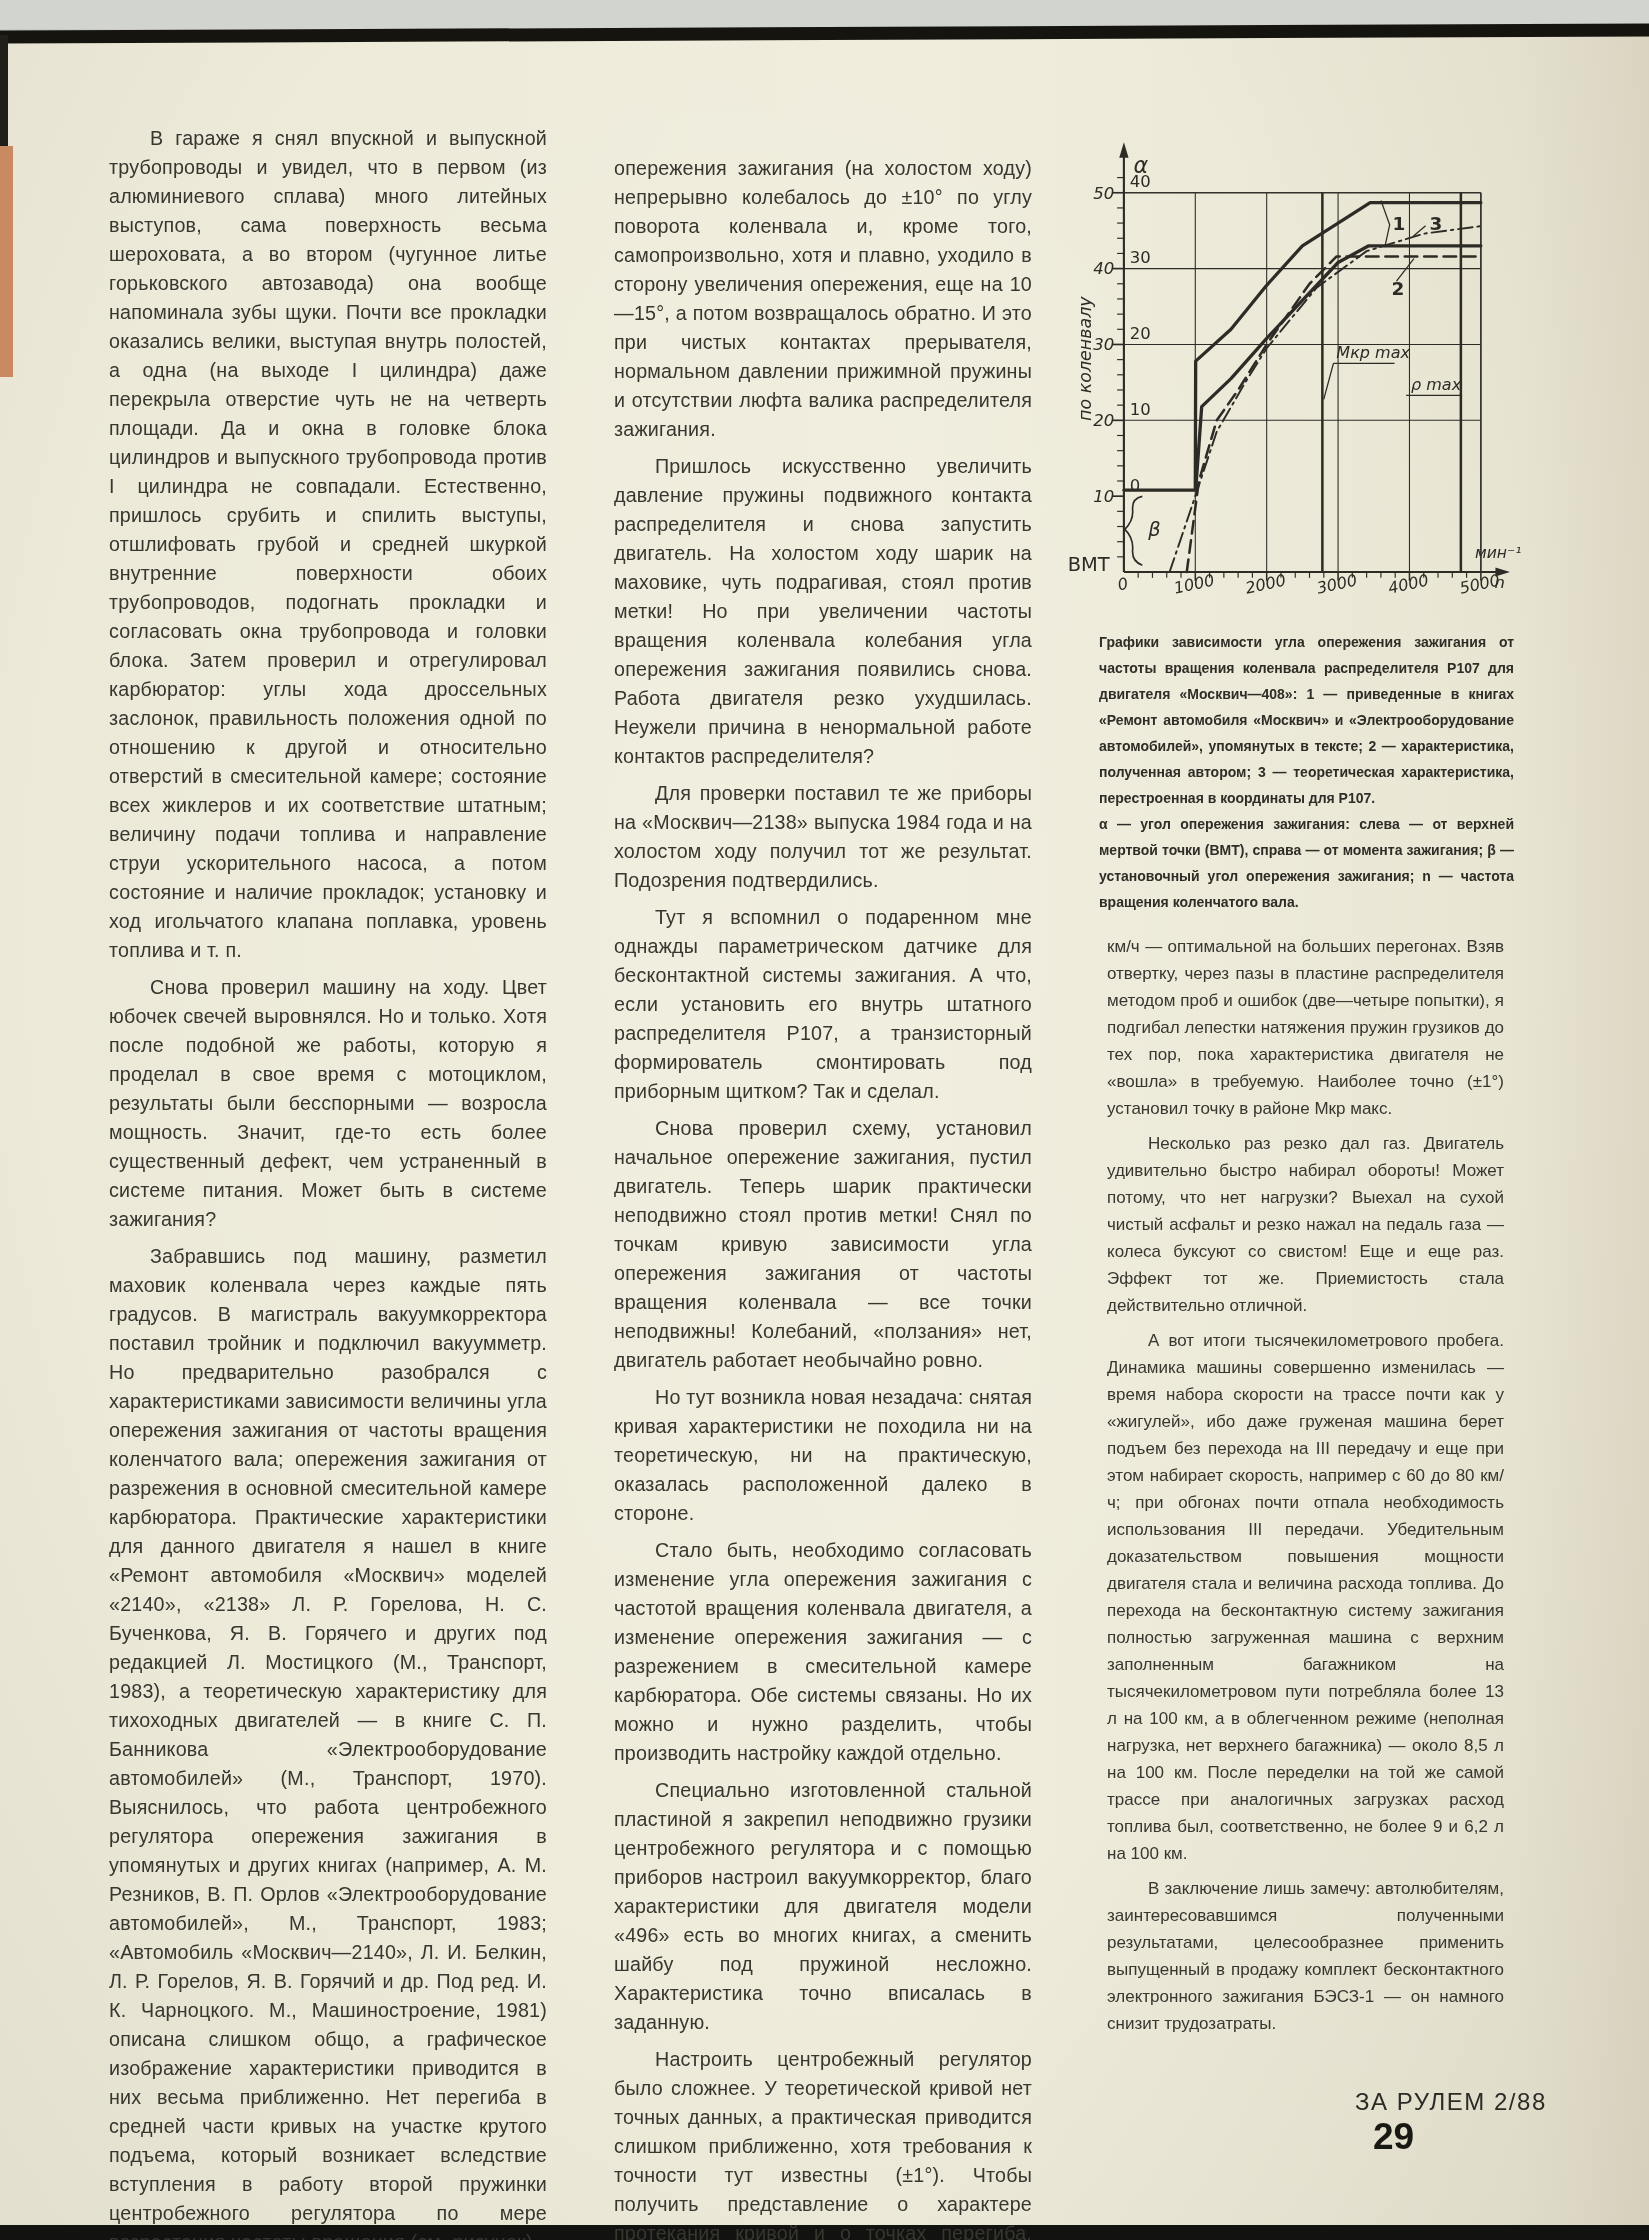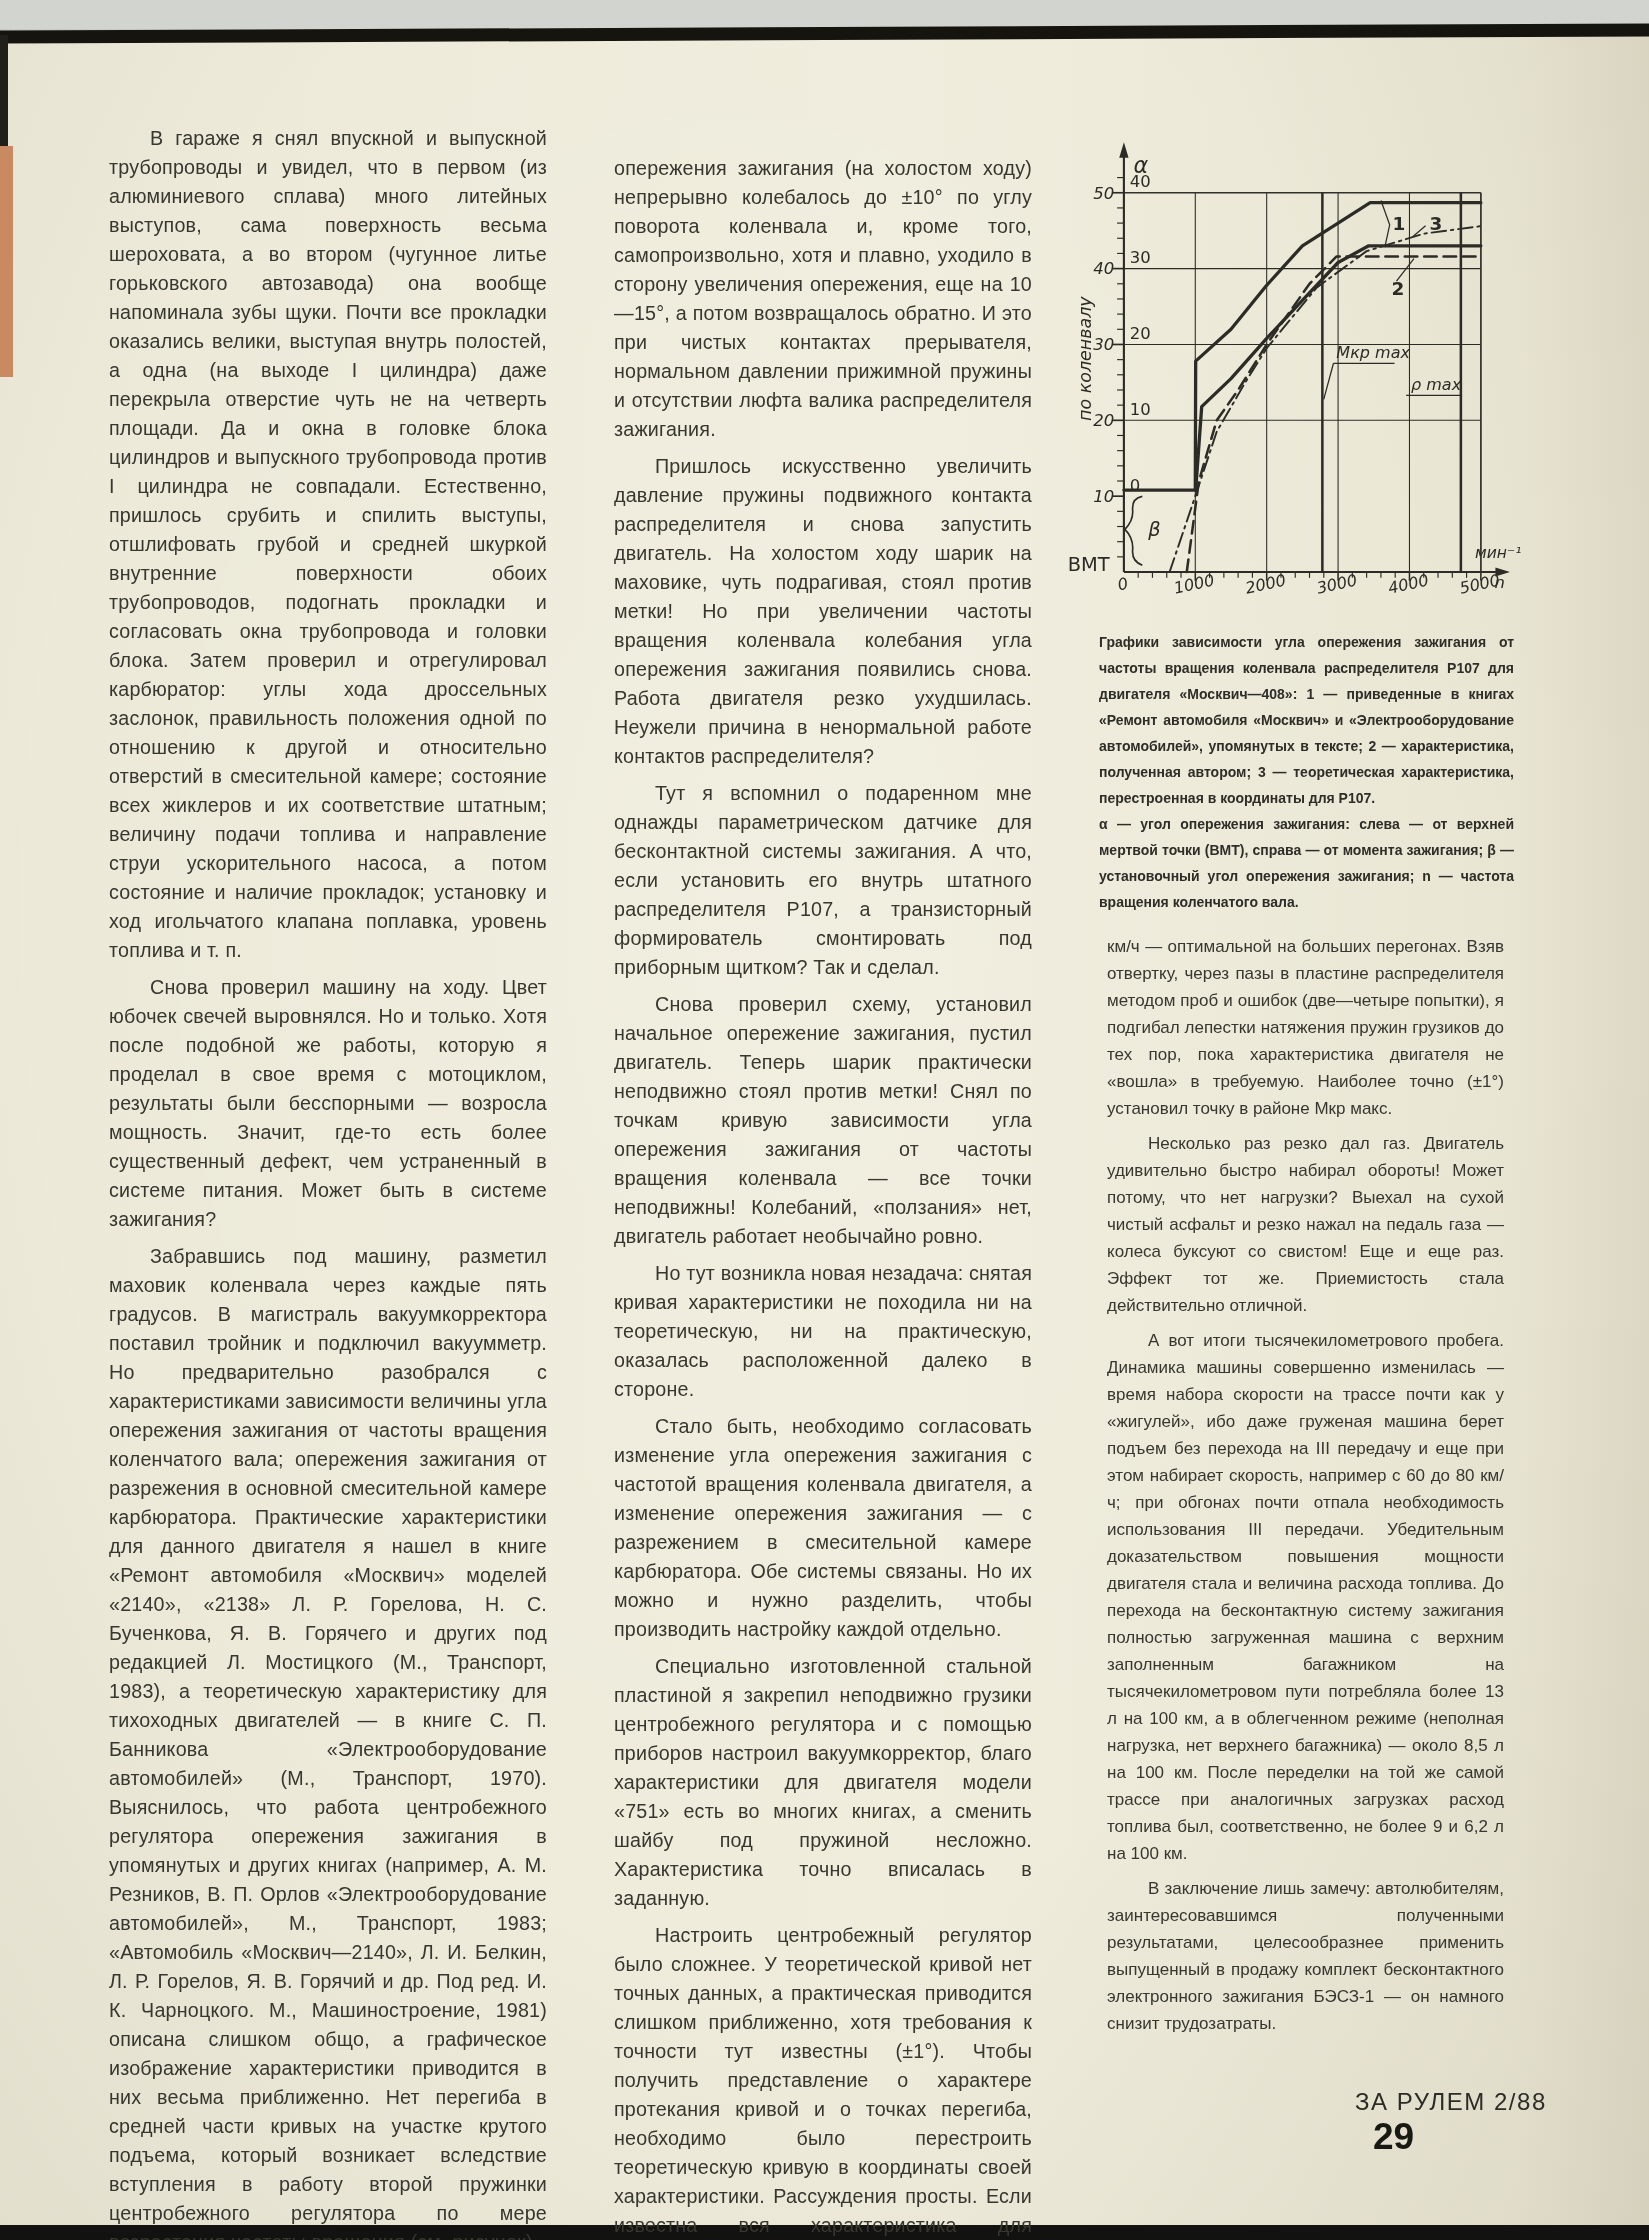--- a/index.html
+++ b/index.html
@@ -55,25 +55,26 @@
 
 <div class="col col-a">
     <p class="para">В гараже я снял впускной и выпускной трубопроводы и увидел, что в первом (из алюминиевого сплава) много литейных выступов, сама поверхность весьма шероховата, а во втором (чугунное литье горьковского автозавода) она вообще напоминала зубы щуки. Почти все прокладки оказались велики, выступая внутрь полостей, а одна (на выходе I цилиндра) даже перекрыла отверстие чуть не на четверть площади. Да и окна в головке блока цилиндров и выпускного трубопровода против I цилиндра не совпадали. Естественно, пришлось срубить и спилить выступы, отшлифовать грубой и средней шкуркой внутренние поверхности обоих трубопроводов, подогнать прокладки и согласовать окна трубопровода и головки блока. Затем проверил и отрегулировал карбюратор: углы хода дроссельных заслонок, правильность положения одной по отношению к другой и относительно отверстий в смесительной камере; состояние всех жиклеров и их соответствие штатным; величину подачи топлива и направление струи ускорительного насоса, а потом состояние и наличие прокладок; установку и ход игольчатого клапана поплавка, уровень топлива и т. п.</p>
     <p class="para">Снова проверил машину на ходу. Цвет юбочек свечей выровнялся. Но и только. Хотя после подобной же работы, которую я проделал в свое время с мотоциклом, результаты были бесспорными — возросла мощность. Значит, где-то есть более существенный дефект, чем устраненный в системе питания. Может быть в системе зажигания?</p>
     <p class="para">Забравшись под машину, разметил маховик коленвала через каждые пять градусов. В магистраль вакуумкорректора поставил тройник и подключил вакуумметр. Но предварительно разобрался с характеристиками зависимости величины угла опережения зажигания от частоты вращения коленчатого вала; опережения зажигания от разрежения в основной смесительной камере карбюратора. Практические характеристики для данного двигателя я нашел в книге «Ремонт автомобиля «Москвич» моделей «2140», «2138» Л. Р. Горелова, Н. С. Бученкова, Я. В. Горячего и других под редакцией Л. Мостицкого (М., Транспорт, 1983), а теоретическую характеристику для тихоходных двигателей — в книге С. П. Банникова «Электрооборудование автомобилей» (М., Транспорт, 1970). Выяснилось, что работа центробежного регулятора опережения зажигания в упомянутых и других книгах (например, А. М. Резников, В. П. Орлов «Электрооборудование автомобилей», М., Транспорт, 1983; «Автомобиль «Москвич—2140», Л. И. Белкин, Л. Р. Горелов, Я. В. Горячий и др. Под ред. И. К. Чарноцкого. М., Машиностроение, 1981) описана слишком общо, а графическое изображение характеристики приводится в них весьма приближенно. Нет перегиба в средней части кривых на участке крутого подъема, который возникает вследствие вступления в работу второй пружинки центробежного регулятора по мере возрастания частоты вращения (см. рисунок).</p>
     <p class="para">Поэтому, запустив двигатель, я с помощью стробоскопа, тахометра, размеченного маховика и вакуумметра решил снять свои — реальные характеристики. Результаты оказались весьма неутешительными. Начальное положение угла</p>
   </div>
 <div class="col col-b">
     <p class="para noindent">опережения зажигания (на холостом ходу) непрерывно колебалось до ±10° по углу поворота коленвала и, кроме того, самопроизвольно, хотя и плавно, уходило в сторону увеличения опережения, еще на 10—15°, а потом возвращалось обратно. И это при чистых контактах прерывателя, нормальном давлении прижимной пружины и отсутствии люфта валика распределителя зажигания.</p>
     <p class="para">Пришлось искусственно увеличить давление пружины подвижного контакта распределителя и снова запустить двигатель. На холостом ходу шарик на маховике, чуть подрагивая, стоял против метки! Но при увеличении частоты вращения коленвала колебания угла опережения зажигания появились снова. Работа двигателя резко ухудшилась. Неужели причина в ненормальной работе контактов распределителя?</p>
+    <p class="para">Для проверки поставил те же приборы на «Москвич—2138» выпуска 1984 года и на холостом ходу получил тот же результат. Подозрения подтвердились.</p>
     <p class="para">Тут я вспомнил о подаренном мне однажды параметрическом датчике для бесконтактной системы зажигания. А что, если установить его внутрь штатного распределителя Р107, а транзисторный формирователь смонтировать под приборным щитком? Так и сделал.</p>
     <p class="para">Снова проверил схему, установил начальное опережение зажигания, пустил двигатель. Теперь шарик практически неподвижно стоял против метки! Снял по точкам кривую зависимости угла опережения зажигания от частоты вращения коленвала — все точки неподвижны! Колебаний, «ползания» нет, двигатель работает необычайно ровно.</p>
     <p class="para">Но тут возникла новая незадача: снятая кривая характеристики не походила ни на теоретическую, ни на практическую, оказалась расположенной далеко в стороне.</p>
     <p class="para">Стало быть, необходимо согласовать изменение угла опережения зажигания с частотой вращения коленвала двигателя, а изменение опережения зажигания — с разрежением в смесительной камере карбюратора. Обе системы связаны. Но их можно и нужно разделить, чтобы производить настройку каждой отдельно.</p>
-    <p class="para">Специально изготовленной стальной пластиной я закрепил неподвижно грузики центробежного регулятора и с помощью приборов настроил вакуумкорректор, благо характеристики для двигателя модели «751» есть во многих книгах, а сменить шайбу под пружиной несложно. Характеристика точно вписалась в заданную.</p>
+    <p class="para">Специально изготовленной стальной пластиной я закрепил неподвижно грузики центробежного регулятора и с помощью приборов настроил вакуумкорректор, благо характеристики для двигателя модели «496» есть во многих книгах, а сменить шайбу под пружиной несложно. Характеристика точно вписалась в заданную.</p>
     <p class="para">Настроить центробежный регулятор было сложнее. У теоретической кривой нет точных данных, а практическая приводится слишком приближенно, хотя требования к точности тут известны (±1°). Чтобы получить представление о характере протекания кривой и о точках перегиба, необходимо было перестроить теоретическую кривую в координаты своей характеристики. Рассуждения просты. Если известна вся характеристика для конкретного двигателя, то, значит, точно известны хотя бы две нужные точки и сам ход кривой — начальное опережение зажигания и опережение при максимальном крутящем моменте (Мкр макс), которое соответствует при IV передаче 2700—3200 об/мин коленвала и скорости 70—80</p>
   </div>
 <div class="col col-c">
     <p class="para noindent">км/ч — оптимальной на больших перегонах. Взяв отвертку, через пазы в пластине распределителя методом проб и ошибок (две—четыре попытки), я подгибал лепестки натяжения пружин грузиков до тех пор, пока характеристика двигателя не «вошла» в требуемую. Наиболее точно (±1°) установил точку в районе Мкр макс.</p>
     <p class="para">Несколько раз резко дал газ. Двигатель удивительно быстро набирал обороты! Может потому, что нет нагрузки? Выехал на сухой чистый асфальт и резко нажал на педаль газа — колеса буксуют со свистом! Еще и еще раз. Эффект тот же. Приемистость стала действительно отличной.</p>
     <p class="para">А вот итоги тысячекилометрового пробега. Динамика машины совершенно изменилась — время набора скорости на трассе почти как у «жигулей», ибо даже груженая машина берет подъем без перехода на III передачу и еще при этом набирает скорость, например с 60 до 80 км/ч; при обгонах почти отпала необходимость использования III передачи. Убедительным доказательством повышения мощности двигателя стала и величина расхода топлива. До перехода на бесконтактную систему зажигания полностью загруженная машина с верхним заполненным багажником на тысячекилометровом пути потребляла более 13 л на 100 км, а в облегченном режиме (неполная нагрузка, нет верхнего багажника) — около 8,5 л на 100 км. После переделки на той же самой трассе при аналогичных загрузках расход топлива был, соответственно, не более 9 и 6,2 л на 100 км.</p>
     <p class="para">В заключение лишь замечу: автолюбителям, заинтересовавшимся полученными результатами, целесообразнее применить выпущенный в продажу комплект бесконтактного электронного зажигания БЭСЗ-1 — он намного снизит трудозатраты.</p>
   </div>
 
 <div class="figure-caption">

